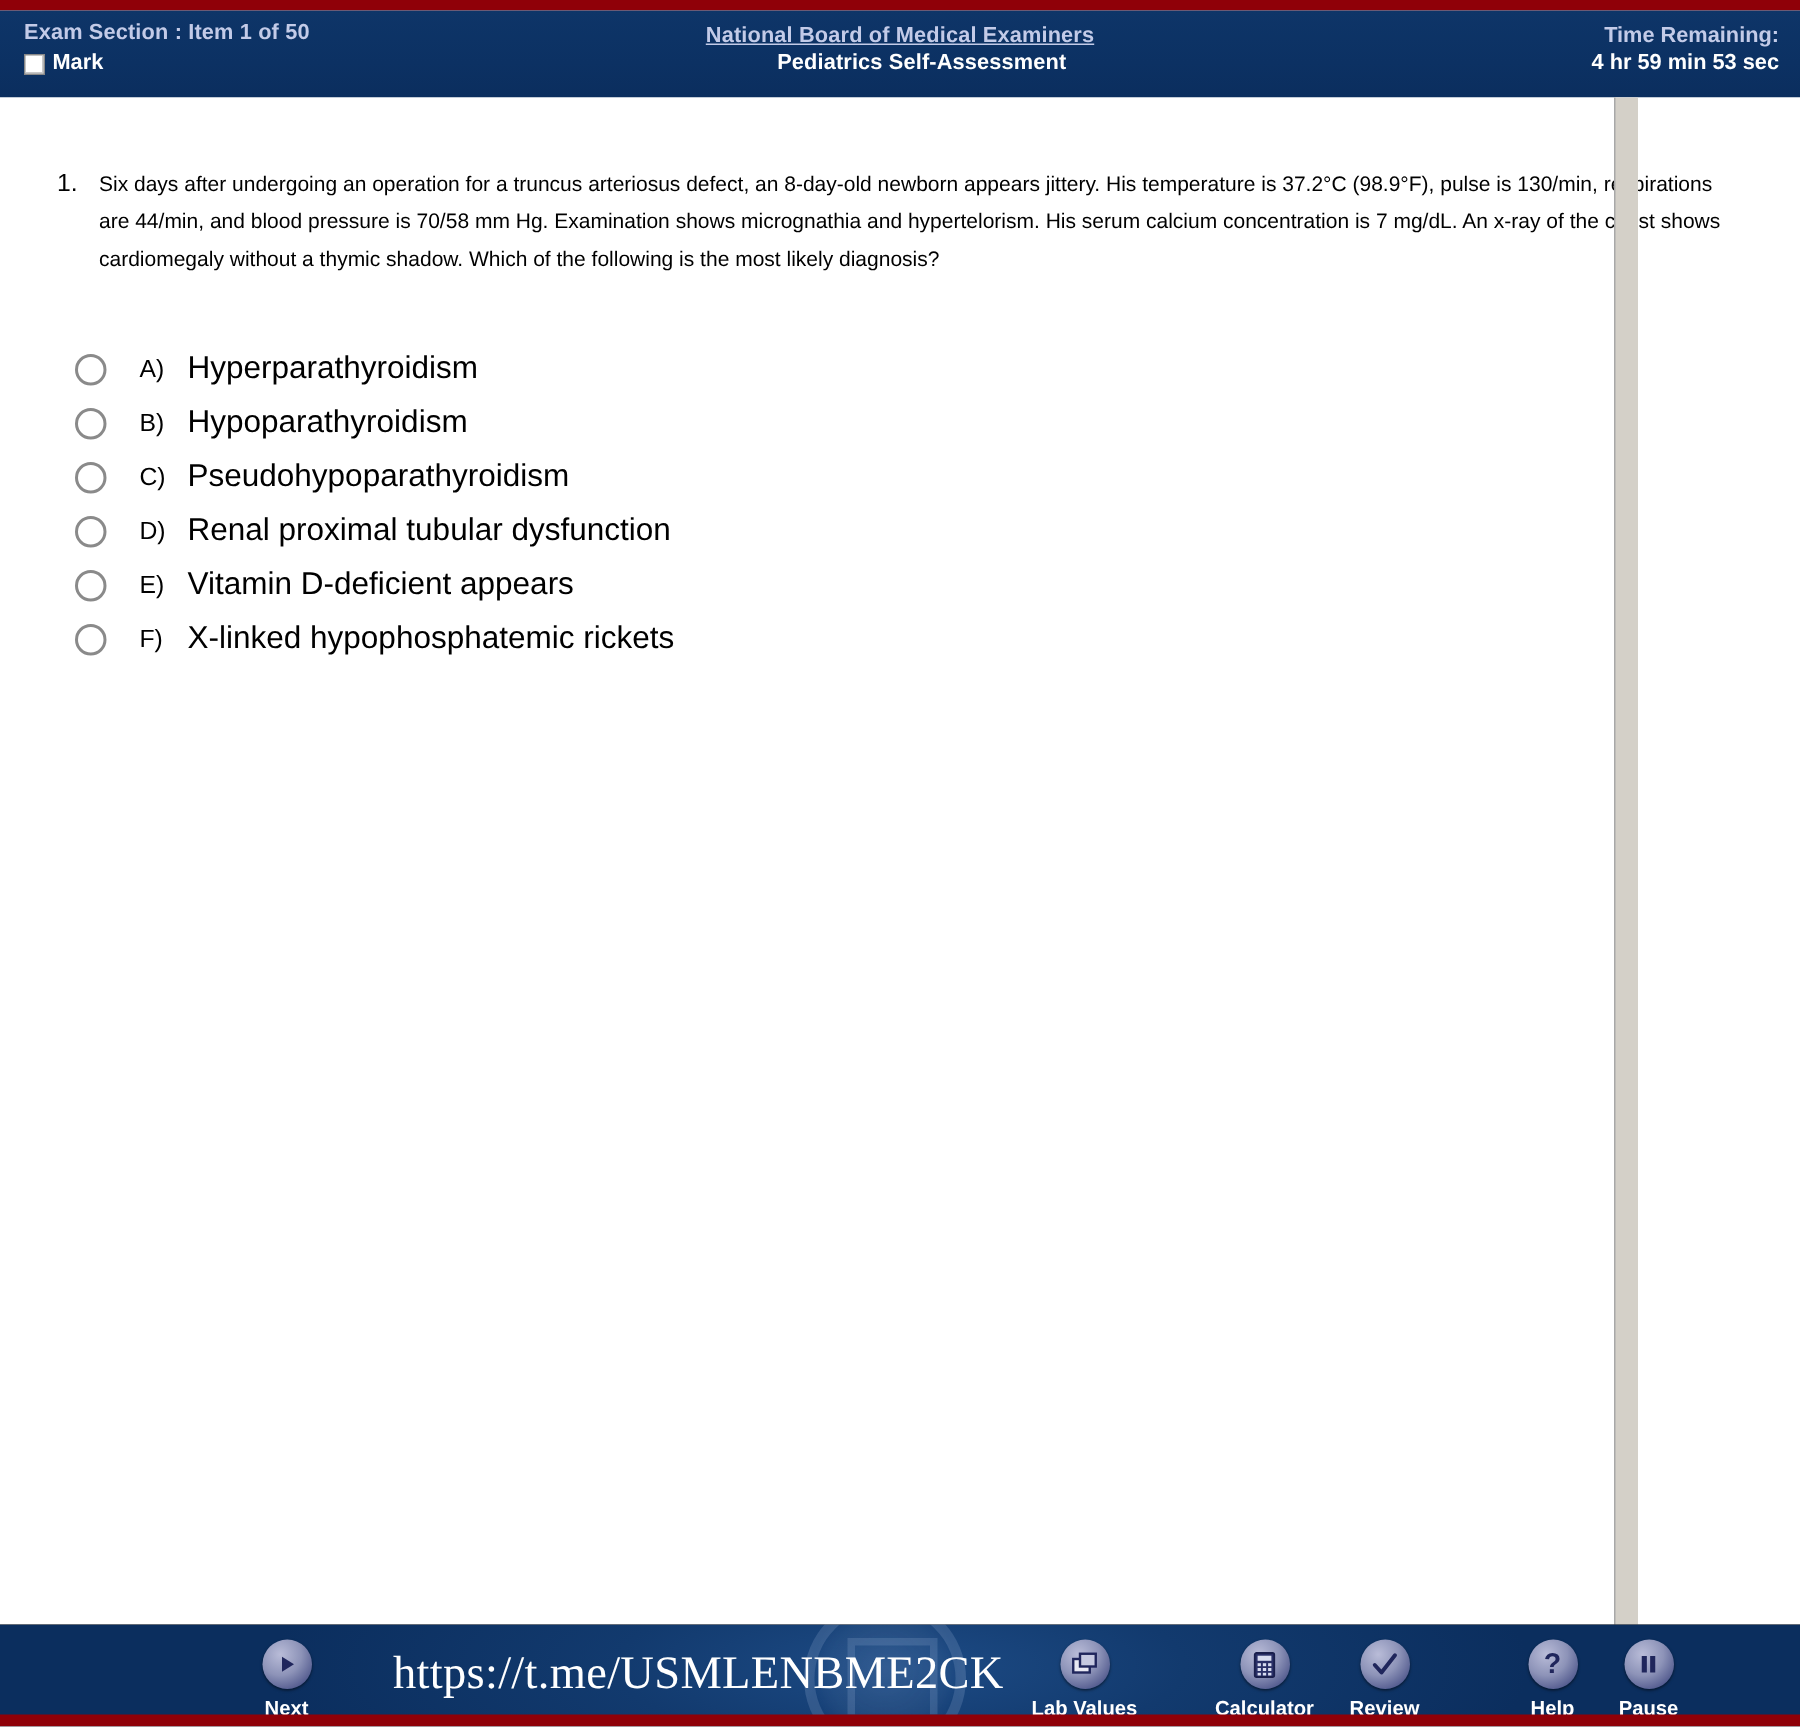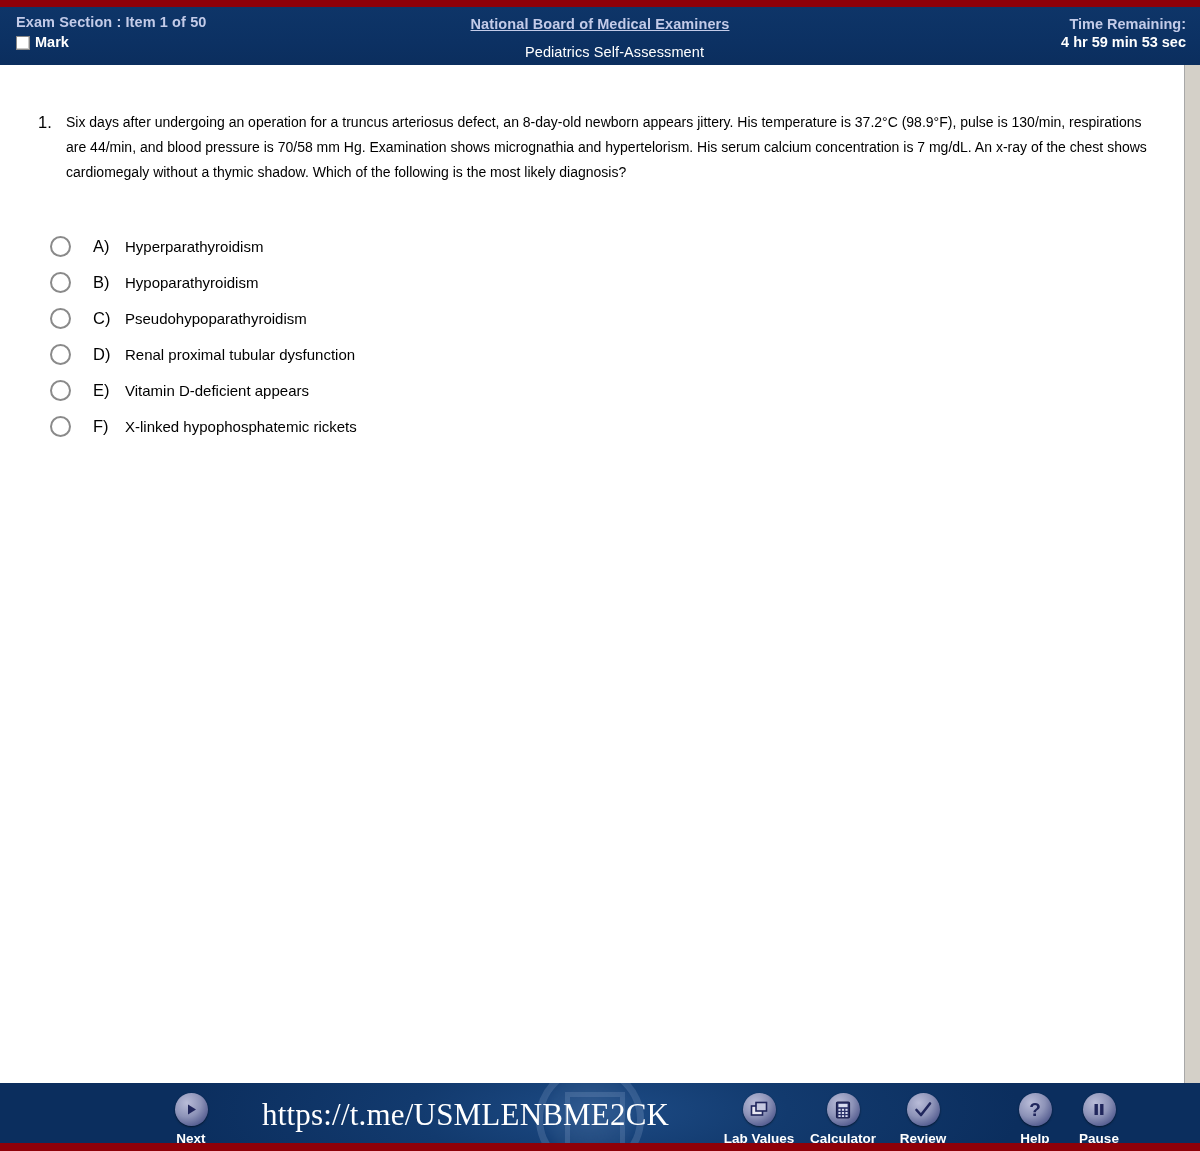--- a/index.html
+++ b/index.html
@@ -7,21 +7,21 @@
   html, body {
     width: 1200px;
     height: 1151px;
     overflow: hidden;
     background: #ffffff;
     font-family: "Liberation Sans", sans-serif;
   }
 
   #app {
     position: relative;
-    width: 1200px;
+    width: 1092px;
     height: 1151px;
     background: #ffffff;
   }
 
   
   .top-stripe {
     position: absolute;
     top: 0; left: 0;
     width: 1200px;
     height: 7px;
@@ -82,23 +82,23 @@
   }
   .org-name {
     font-size: 14.5px;
     font-weight: bold;
     color: #c3cbe8;
     letter-spacing: 0.1px;
     text-decoration: underline;
   }
   .exam-name {
     font-size: 14.5px;
-    font-weight: normal;
+    font-weight: bold;
     color: #ffffff;
-    margin-top: 12px;
+    margin-top: 2px;
     letter-spacing: 0.1px;
     padding-left: 29px;
   }
 
   .header-right {
     position: absolute;
     right: 14px;
     top: 9px;
     text-align: right;
   }
@@ -167,21 +167,21 @@
     flex: 0 0 auto;
   }
   .opt-letter {
     font-size: 16.5px;
     color: #000000;
     margin-left: 22px;
     width: 26px;
     flex: 0 0 auto;
   }
   .opt-text {
-    font-size: 15px;
+    font-size: 21px;
     color: #000000;
     margin-left: 6px;
     white-space: nowrap;
   }
 
   
   .scrollbar-track {
     position: absolute;
     top: 65px;
     right: 0;
@@ -288,21 +288,21 @@
     inset: 0;
     display: flex;
     align-items: center;
     justify-content: center;
     color: #20265c;
     font-weight: bold;
   }
   .glyph svg { display: block; }
 
   .btn-next     { left: 148px;  top: 10px; }
-  .btn-lab      { left: 716px;  top: 10px; }
+  .btn-lab      { left: 680px;  top: 10px; }
   .btn-calc     { left: 800px;  top: 10px; }
   .btn-review   { left: 880px;  top: 10px; }
   .btn-help     { left: 992px;  top: 10px; }
   .btn-pause    { left: 1056px; top: 10px; }
 </style>
 </head>
 <body>
 
 <div id="app">
 

